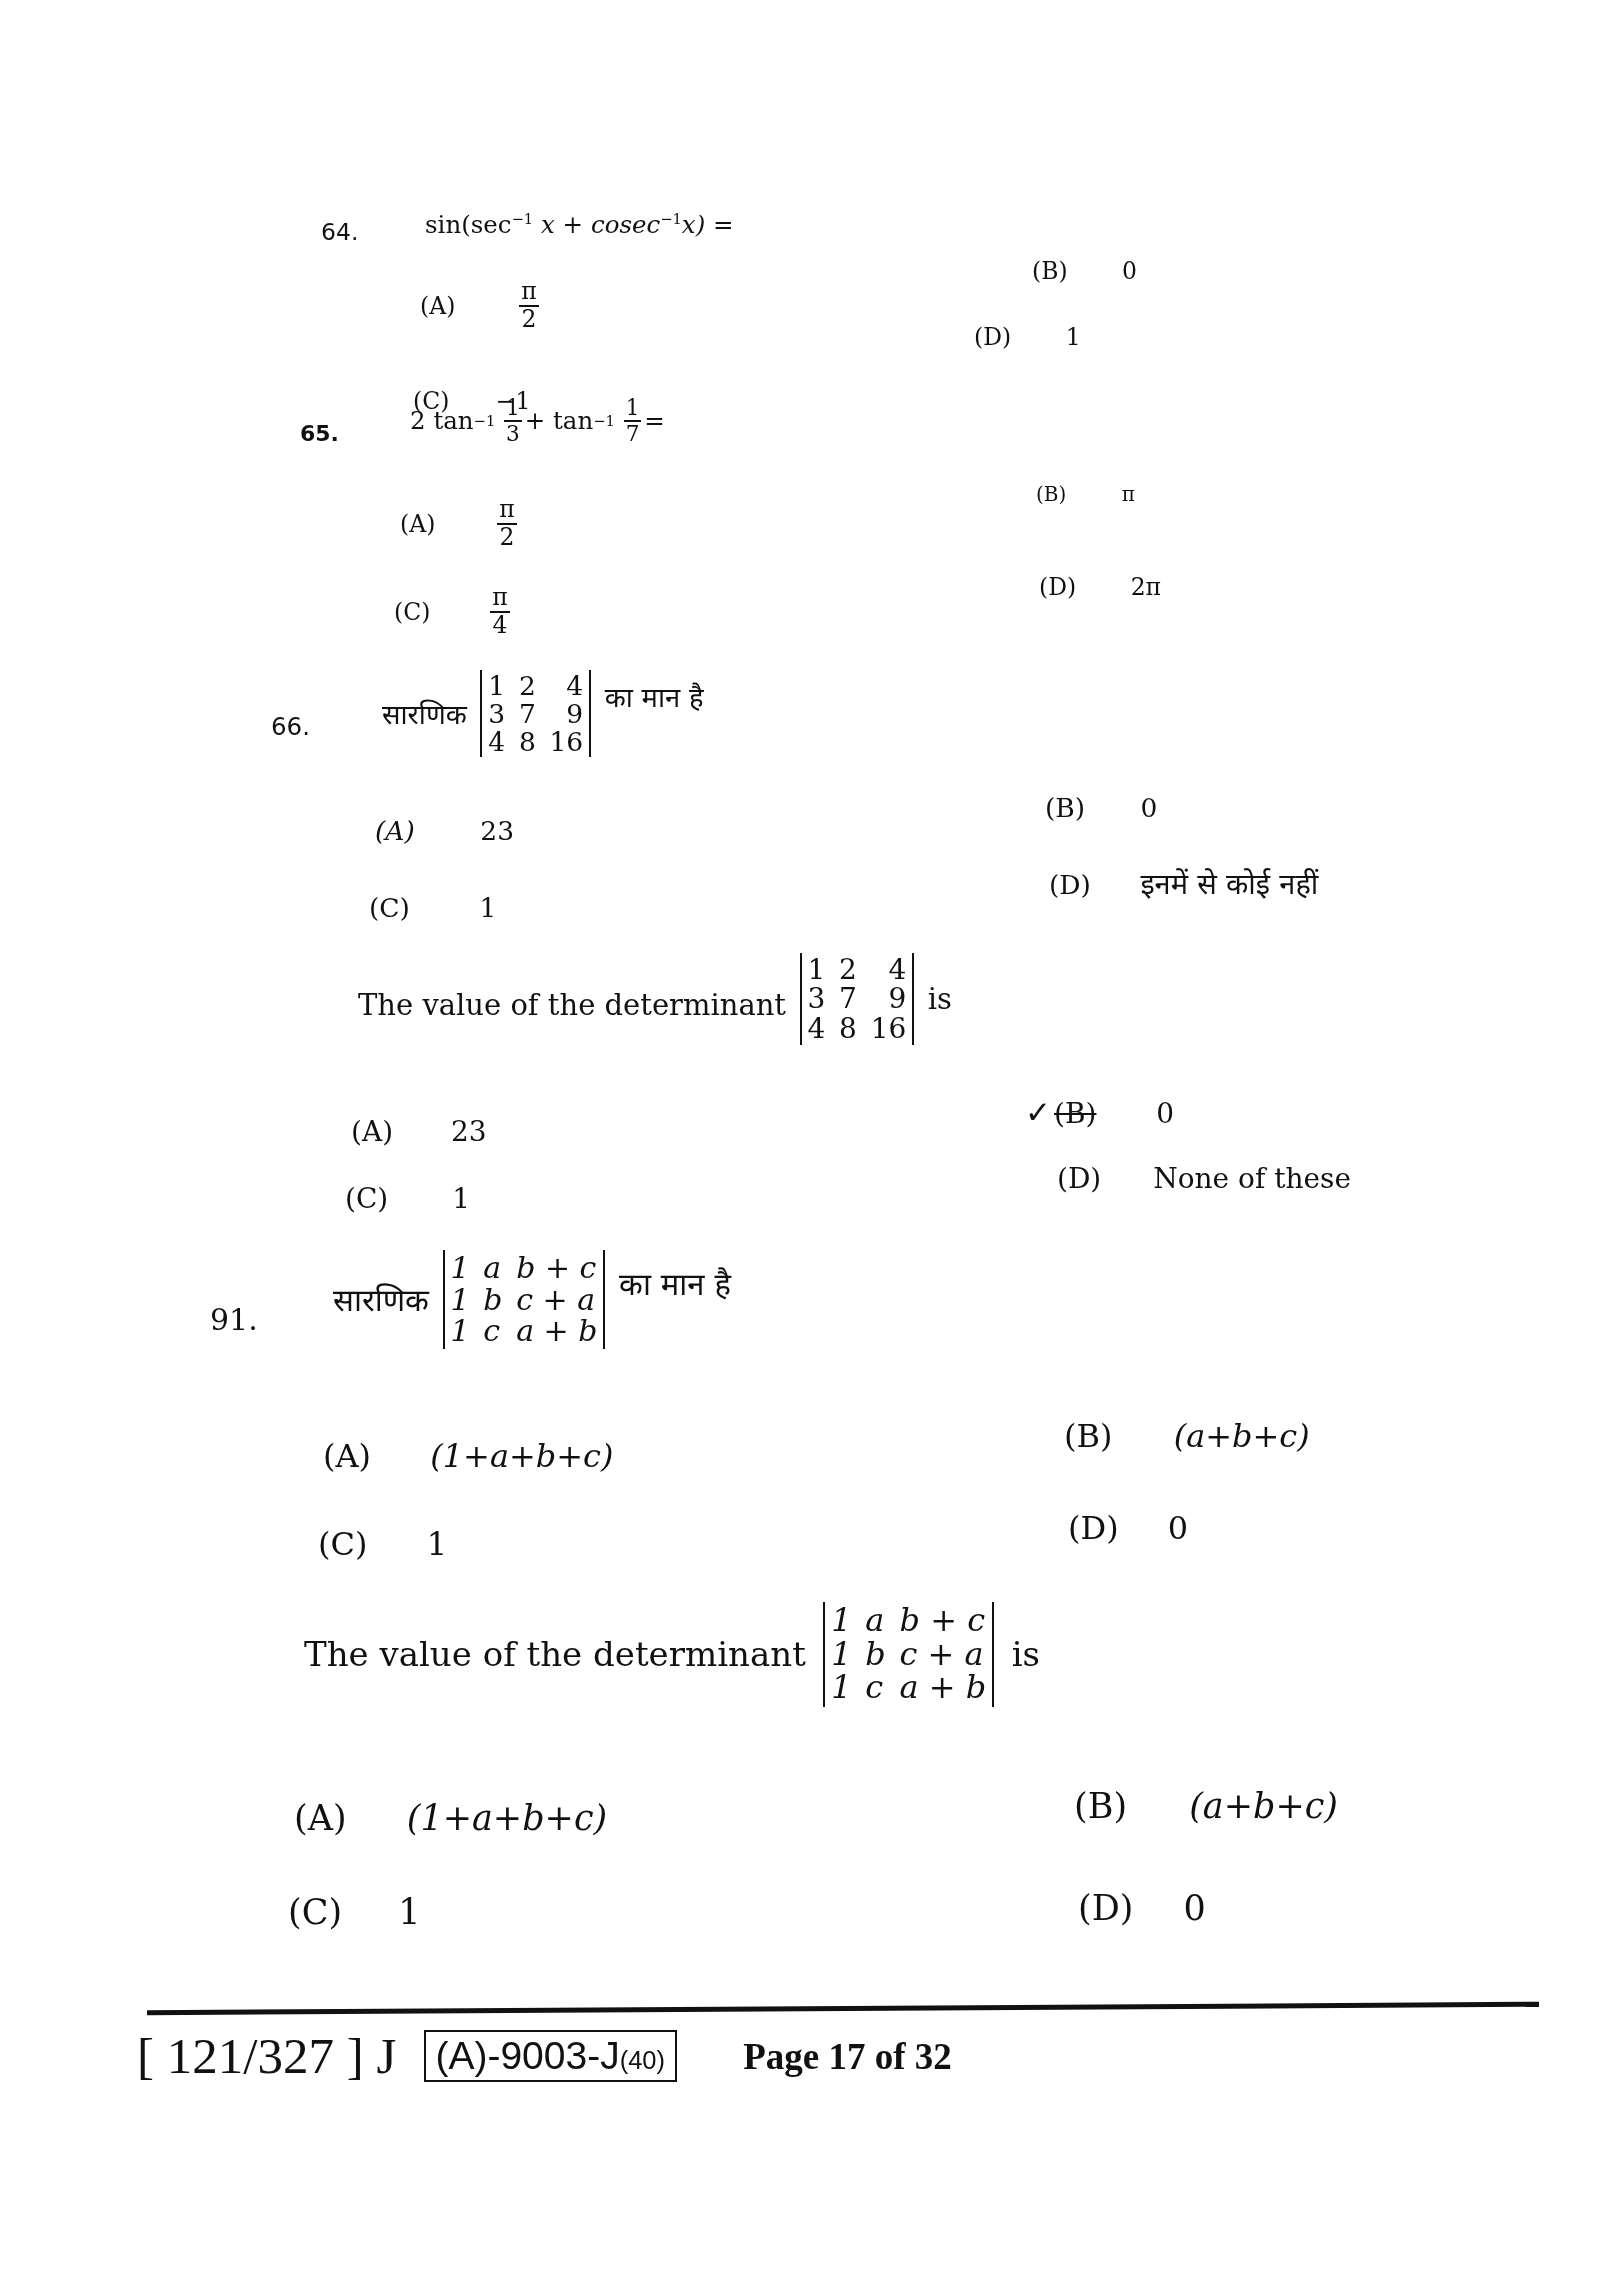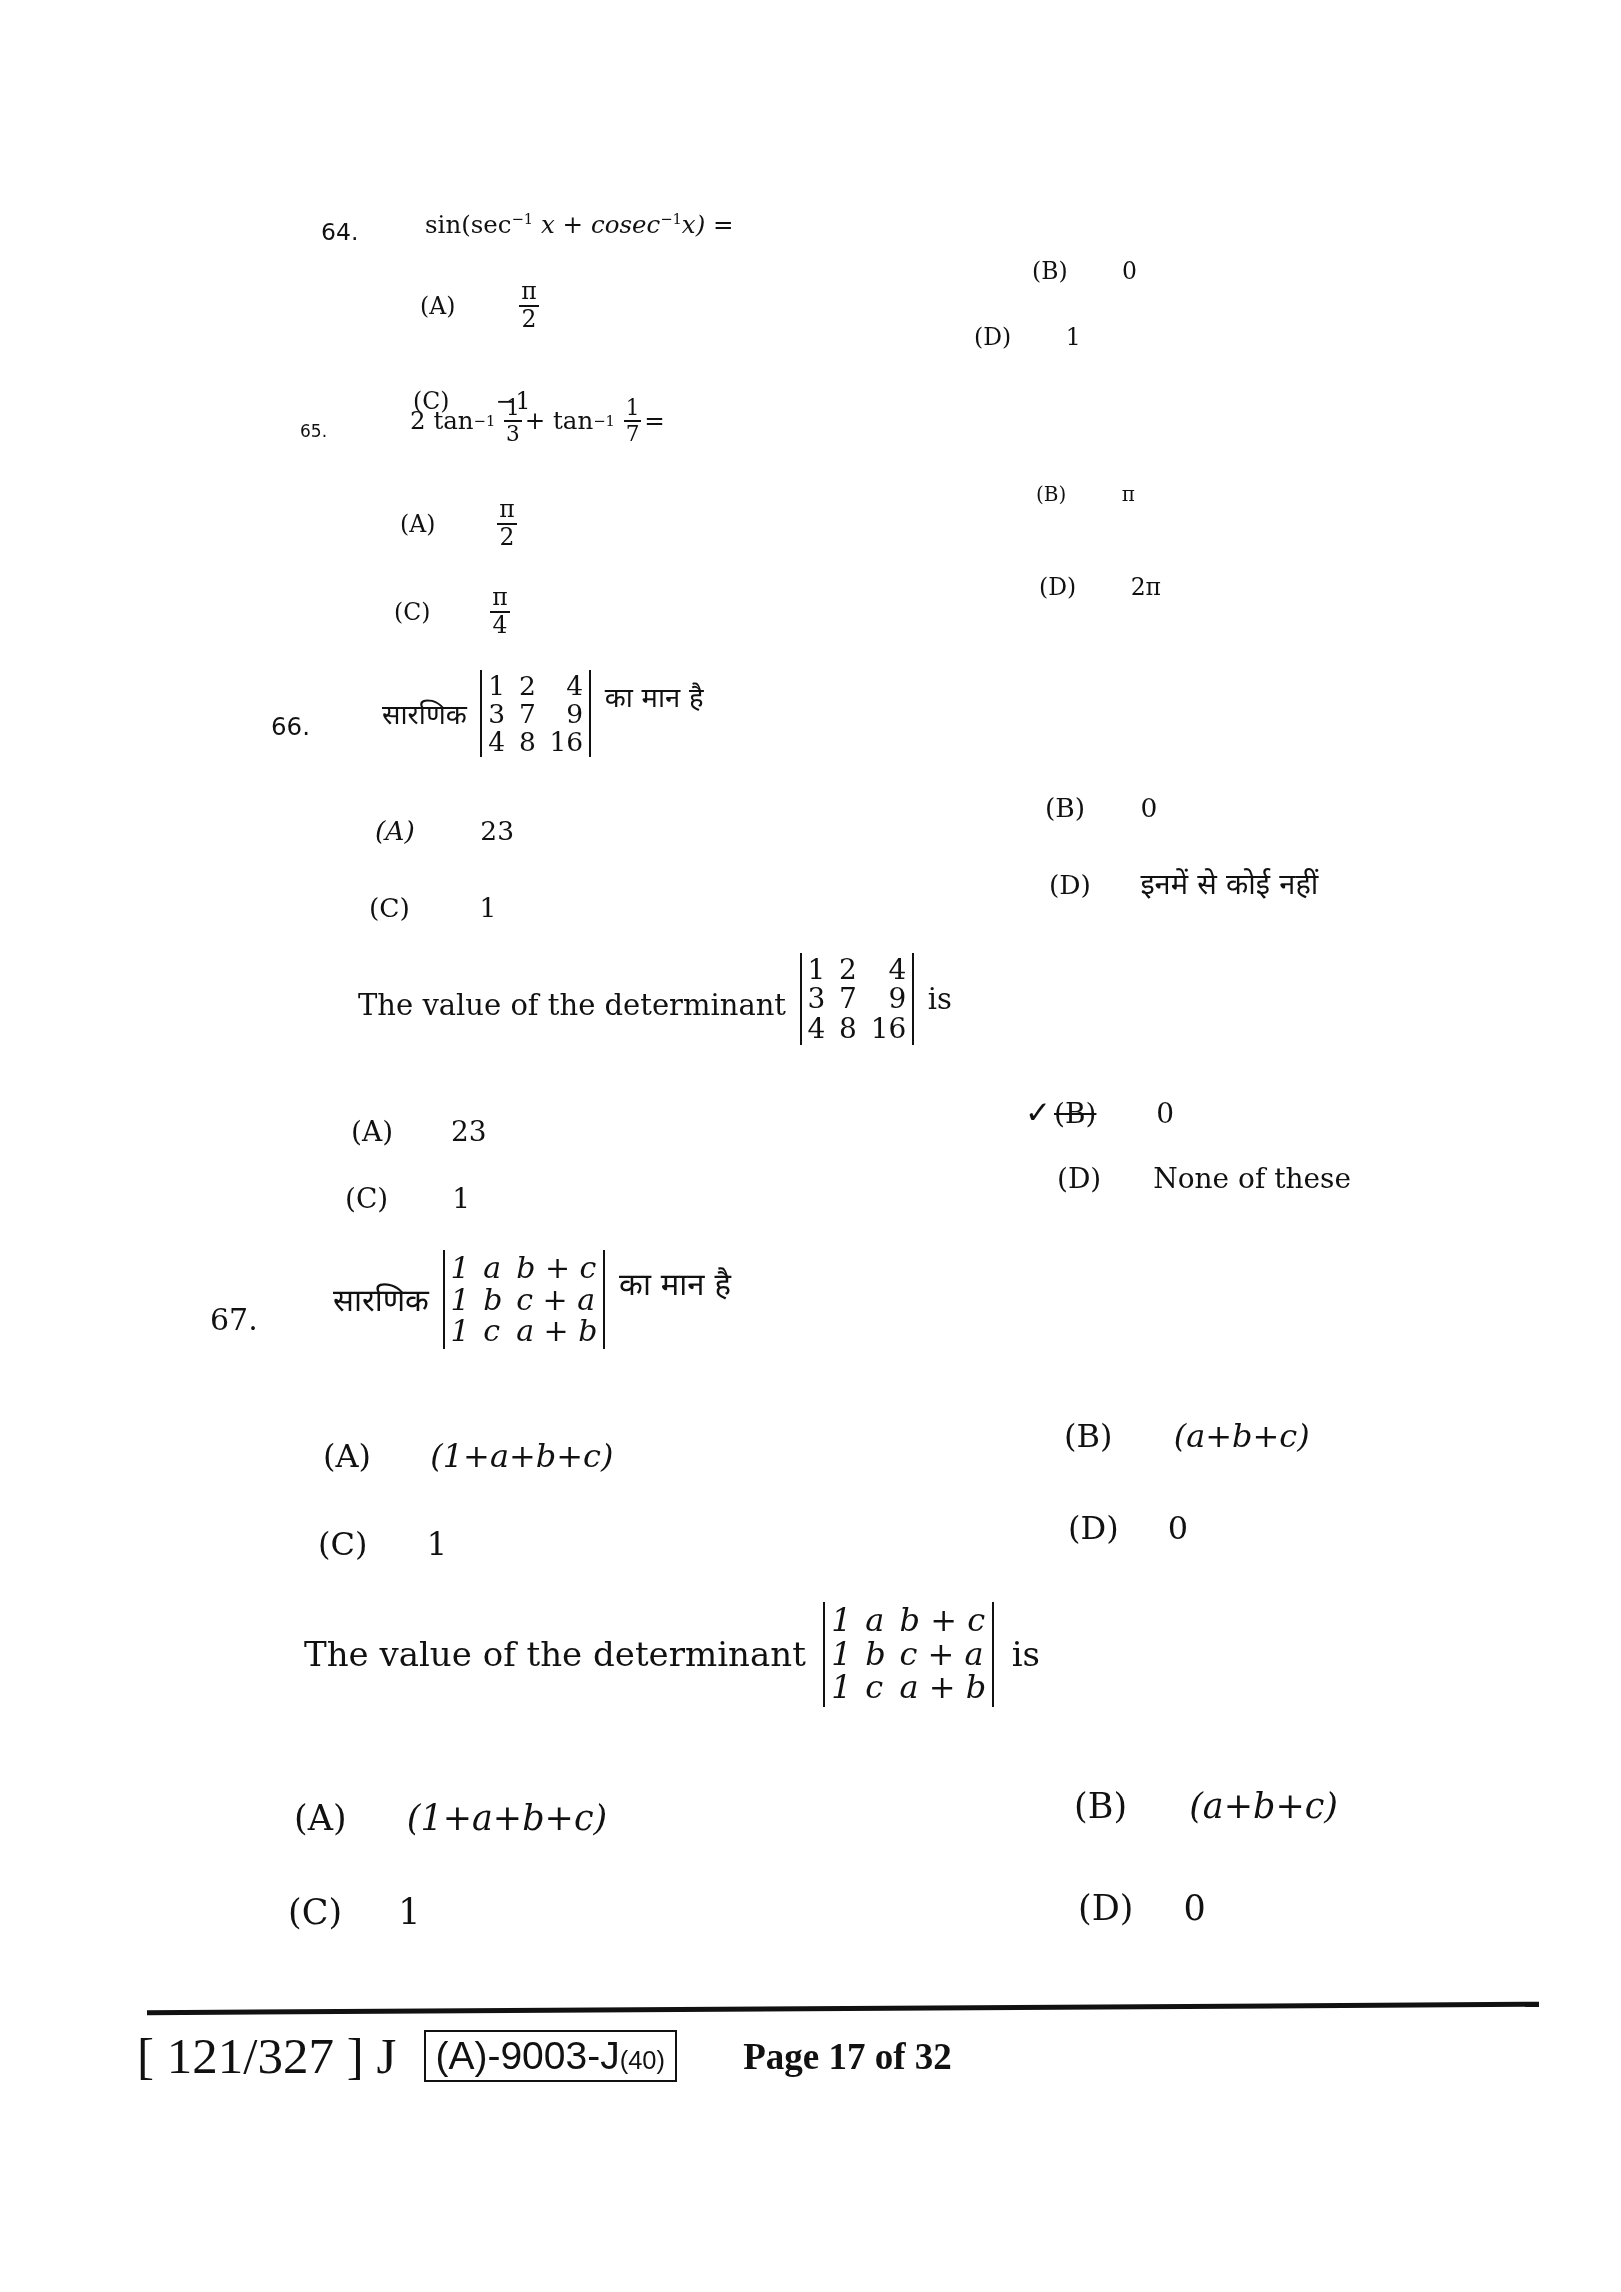--- a/index.html
+++ b/index.html
@@ -42,21 +42,21 @@
 </div>
 <div class="abs" style="left:413px;top:351px;font-size:23.5px;margin-top:36px;">
   <span class="opt-label">(C)</span>
   <span style="margin-left:39px;">−1</span>
 </div>
 <div class="abs" style="left:974px;top:323px;font-size:23.5px;">
   <span class="opt-label">(D)</span>
   <span style="margin-left:47px;">1</span>
 </div>
 
-<div class="abs qnum" style="left:300px;top:421px;font-size:17px;">65.</div>
+<div class="abs qnum" style="left:300px;top:421px;font-size:22px;font-weight:bold;">65.</div>
 <div class="abs math" style="left:410px;top:397px;font-size:24.5px;display:flex;align-items:center;">
   <span>2 tan</span>
     <sup style="margin-right:5.9px;">−1</sup>
   <span class="frac" style="font-size:21.6px;">
       <span class="num">1</span>
       <span class="den">3</span>
     </span>
   <span> + tan</span>
     <sup style="margin-right:5.9px;">−1</sup>
   <span class="frac" style="font-size:21.6px;">
@@ -147,21 +147,21 @@
 </div>
 <div class="abs" style="left:345px;top:1182px;font-size:28px;">
   <span class="opt-label">(C)</span>
   <span style="margin-left:55px;">1</span>
 </div>
 <div class="abs" style="left:1057px;top:1162px;font-size:28px;">
   <span class="opt-label">(D)</span>
   <span style="margin-left:43px;">None of these</span>
 </div>
 
-<div class="abs math" style="left:210px;top:1302px;font-size:30px;">67.</div>
+<div class="abs math" style="left:210px;top:1302px;font-size:30px;">91.</div>
 <div class="abs" style="left:333px;top:1250px;font-size:31px;display:flex;align-items:center;">
   <span class="hi">सारणिक</span>
   <span class="det math left it" style="grid-template-columns:auto auto auto;margin:0 13.7px;font-size:30px;">
     <span>1</span>
       <span>a</span>
       <span>b + c</span>
     <span>1</span>
       <span>b</span>
       <span>c + a</span>
     <span>1</span>

